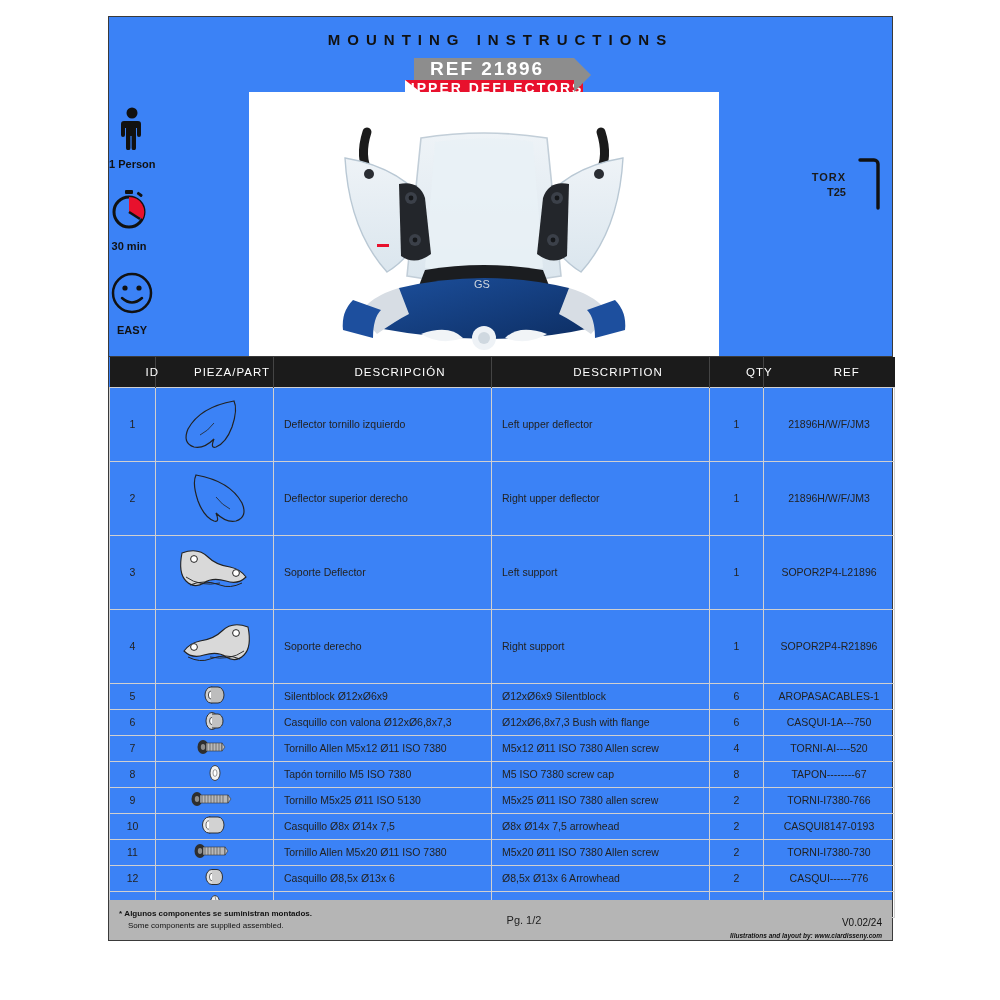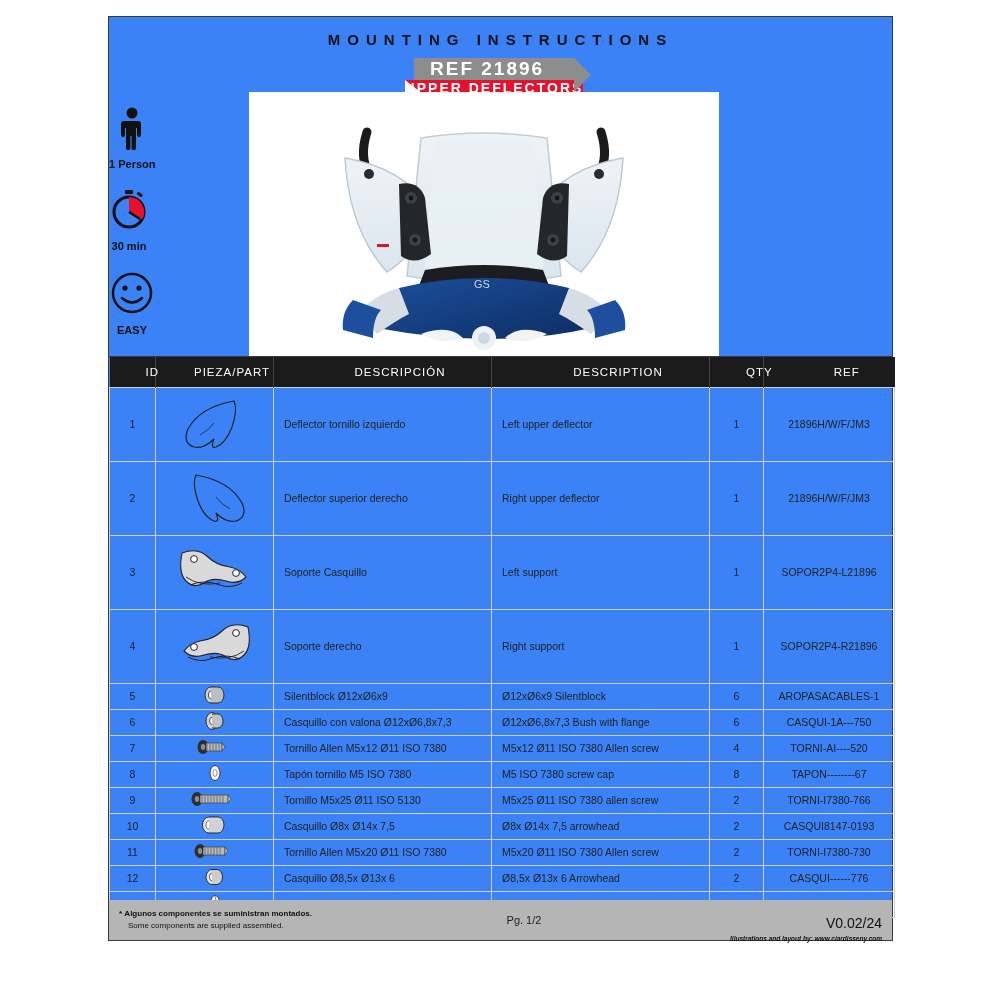--- a/index.html
+++ b/index.html
@@ -152,21 +152,21 @@
     background:#b5b5b5;
     display:flex;
     align-items:center;
     font-size:8px;
     color:#111;
   }
   .foot-left { width:42%; padding-left:10px; line-height:1.5; }
   .foot-left b { font-size:8px; }
   .foot-mid { width:22%; text-align:center; font-size:11px; color:#222; }
   .foot-right { flex:1; text-align:right; padding-right:10px; line-height:1.6;}
-  .foot-ver { font-size:14px;margin-top:16px; }
+  .foot-ver { font-size:10px;margin-top:16px; }
   .foot-credit{ font-size:6.5px; font-style:italic; font-weight:bold; }
 </style>
 </head>
 <body>
 
 <div class="page">
 
   <div class="header-title">MOUNTING   INSTRUCTIONS</div>
 
   <div class="title-bar">
@@ -256,20 +256,29 @@
       <path d="M172 242 q28 -10 42 4 q-22 8 -42 -4 z" fill="#f1f4f7"></path>
       <path d="M298 242 q-28 -10 -42 4 q22 8 42 -4 z" fill="#f1f4f7"></path>
       <circle cx="235" cy="246" r="12" fill="#eef2f6"></circle>
       <circle cx="235" cy="246" r="6" fill="#cfd8e0"></circle>
       <text x="225" y="196" font-size="11" fill="#cfd6de" font-family="Liberation Sans, sans-serif">GS</text>
 
       <rect x="128" y="152" width="12" height="3" fill="#e8112d"></rect>
     </svg>
 
     <div class="tools-col">
+      <div class="tool">
+        <div class="tool-txt">
+          <div class="tool-name">TORX</div>
+          <div class="tool-size">T25</div>
+        </div>
+        <svg width="32" height="60" viewBox="0 0 32 60">
+          <path d="M6 6 h14 a4 4 0 0 1 4 4 v44" fill="none" stroke="#111" stroke-width="3.4" stroke-linecap="round"></path>
+        </svg>
+      </div>
     </div>
   </div>
 
   <table>
     <colgroup>
       <col style="width:46px">
       <col style="width:118px">
       <col style="width:218px">
       <col style="width:218px">
       <col style="width:54px">
@@ -319,21 +328,21 @@
         <td class="c">3</td>
         <td class="part-cell">
           <svg width="86" height="56" viewBox="0 0 86 56">
             <path d="M10 10 q16 -6 26 4 q8 8 22 10 q10 2 16 10 q-8 8 -20 4 q-14 -4 -22 2 q-10 6 -18 -2 q-8 -8 -4 -28 z" fill="#d9d9d9" stroke="#222" stroke-width="1.1"></path>
             <circle cx="22" cy="16" r="3.4" fill="#fff" stroke="#222"></circle>
             <circle cx="64" cy="30" r="3.4" fill="#fff" stroke="#222"></circle>
             <path d="M14 34 q14 10 34 6" fill="none" stroke="#222" stroke-width="0.9"></path>
             <path d="M18 42 q14 -6 30 0 q10 4 22 -2" fill="none" stroke="#222" stroke-width="1"></path>
           </svg>
         </td>
-        <td>Soporte Casquillo</td>
+        <td>Soporte Deflector</td>
         <td>Left support</td>
         <td class="c">1</td>
         <td class="c">SOPOR2P4-L21896</td>
       </tr>
 
       <tr class="row-big">
         <td class="c">4</td>
         <td class="part-cell">
           <svg width="86" height="56" viewBox="0 0 86 56">
             <path d="M76 10 q-16 -6 -26 4 q-8 8 -22 10 q-10 2 -16 10 q8 8 20 4 q14 -4 22 2 q10 6 18 -2 q8 -8 4 -28 z" fill="#d9d9d9" stroke="#222" stroke-width="1.1"></path>

